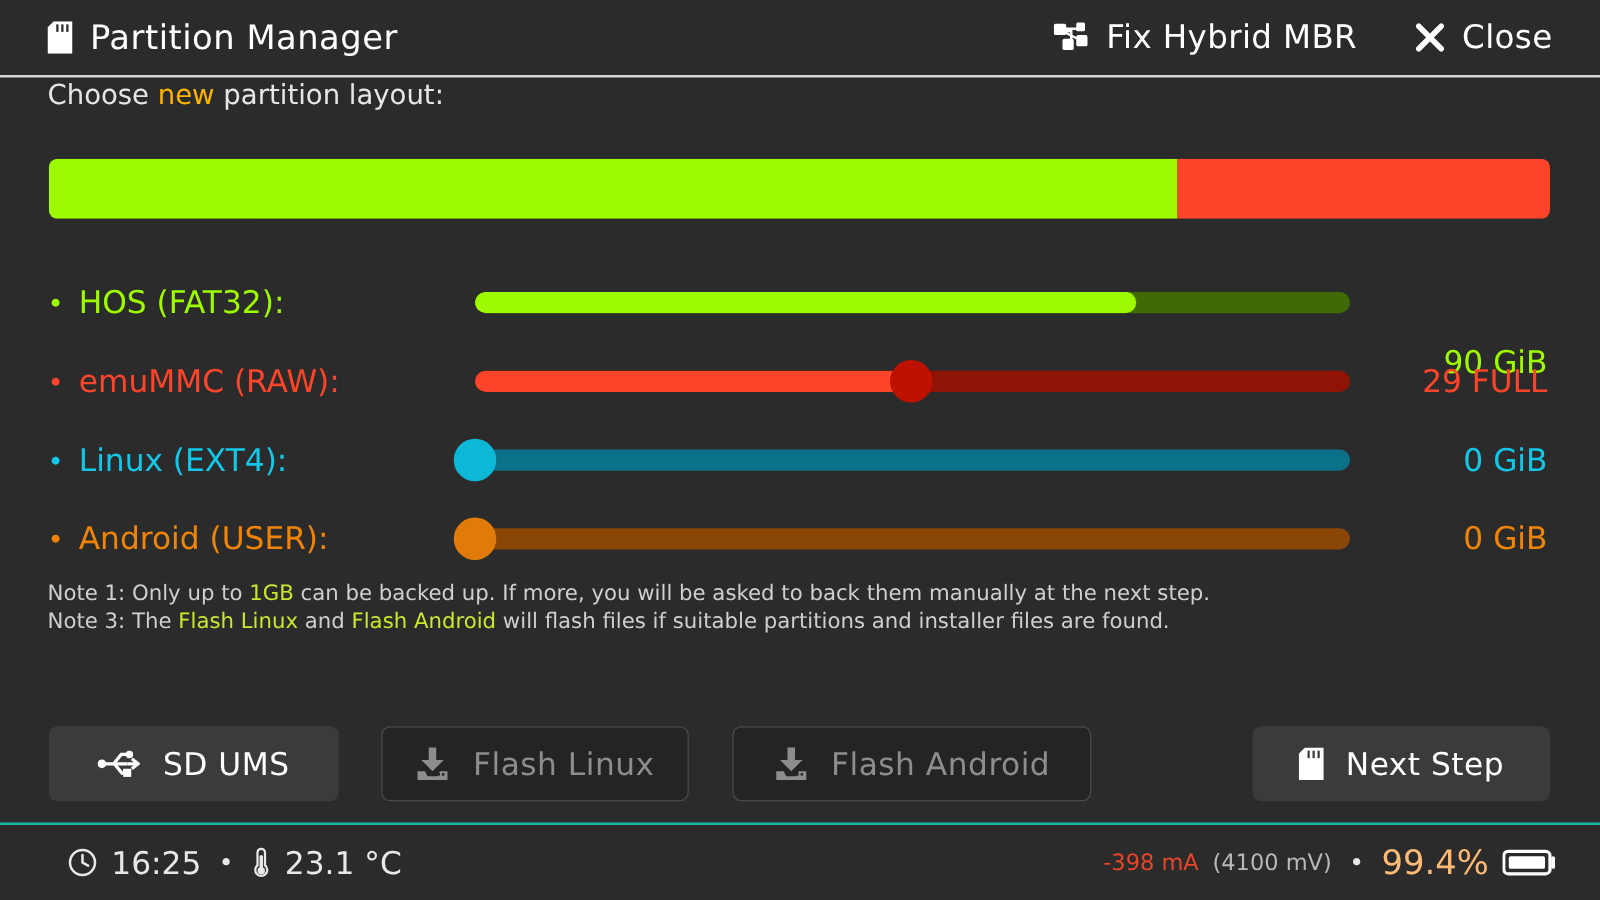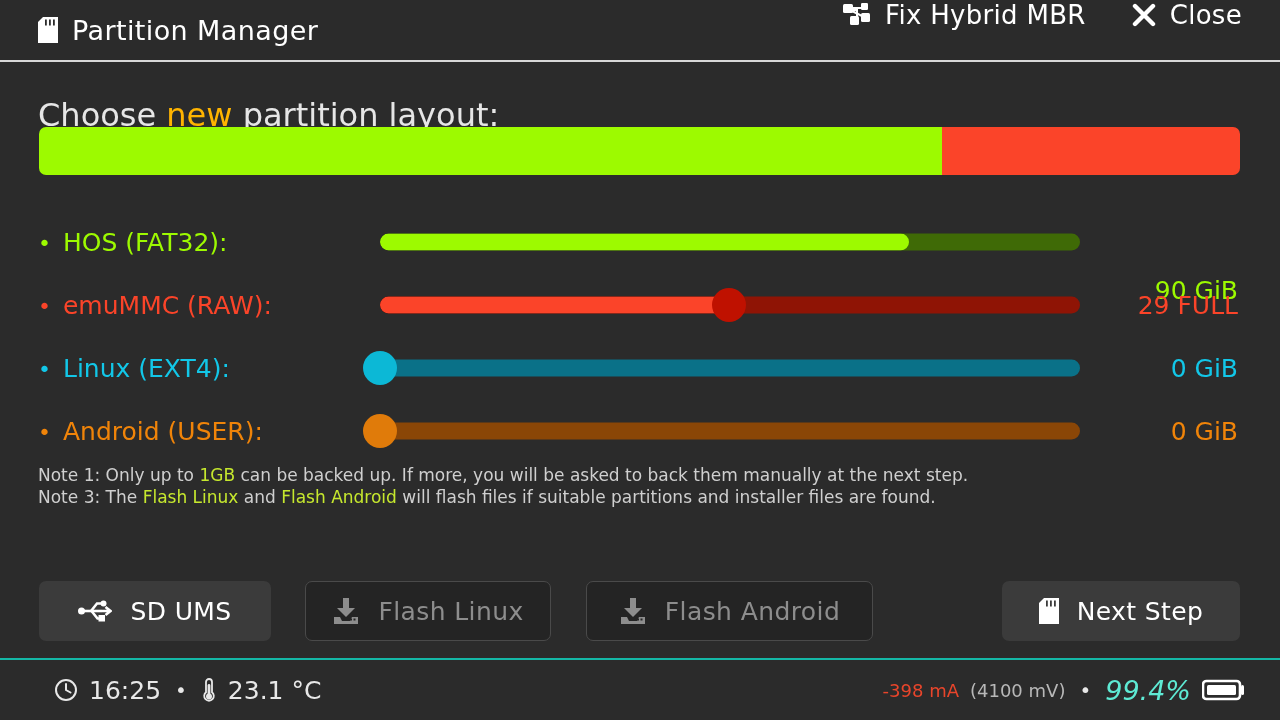--- a/index.html
+++ b/index.html
@@ -37,41 +37,41 @@
   }
   .hdr-title-text {
     font-size: 27px;
     color: #ffffff;
     letter-spacing: 0.4px;
     white-space: nowrap;
   }
   .hdr-actions {
     position: absolute;
     right: 38px; top: 0; height: 60px;
-    display: flex; align-items: flex-start; gap: 46px;
+    display: flex; align-items: center; gap: 46px;
   }
   .hdr-btn {
     display: flex; align-items: center; gap: 14px;
     cursor: pointer;
     white-space: nowrap;
   }
   .hdr-btn-text {
     font-size: 26px;
     color: #ffffff;
     letter-spacing: 0.3px;
   }
 
   
   .icon { display: inline-block; line-height: 0; }
 
   
   .choose-line {
     position: absolute;
-    left: 38px; top: 96px;
-    font-size: 32px;
+    left: 38px; top: 64px;
+    font-size: 22px;
     color: #e6e6e6;
     white-space: nowrap;
   }
   .choose-hl { color: #ffb400; }
 
   
   .layout-bar {
     position: absolute;
     left: 39px; top: 127px;
     width: 1201px; height: 48px;
@@ -201,21 +201,21 @@
     white-space: nowrap;
   }
   .sep-dot {
     font-size: 20px;
     color: #e8e8e8;
     line-height: 1;
     padding: 0 3px;
   }
   .stat-amp { font-size: 18px; color: #e8452b; }
   .stat-volt { font-size: 18px; color: #b8b8b8; }
-  .stat-pct { font-size: 27px; color: #5eead4; font-style: italic; }
+  .stat-pct { font-size: 27px; color: #fdba74; }
 </style>
 </head>
 <body>
 
 <div id="app">
 
   <div class="header">
     <div class="hdr-title">
       <span class="icon">
         <svg width="20" height="26" viewBox="0 0 20 26">

